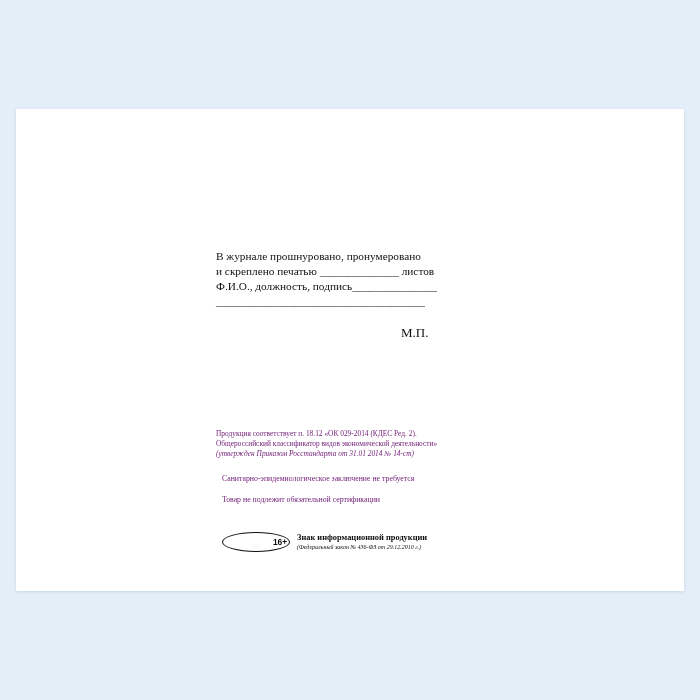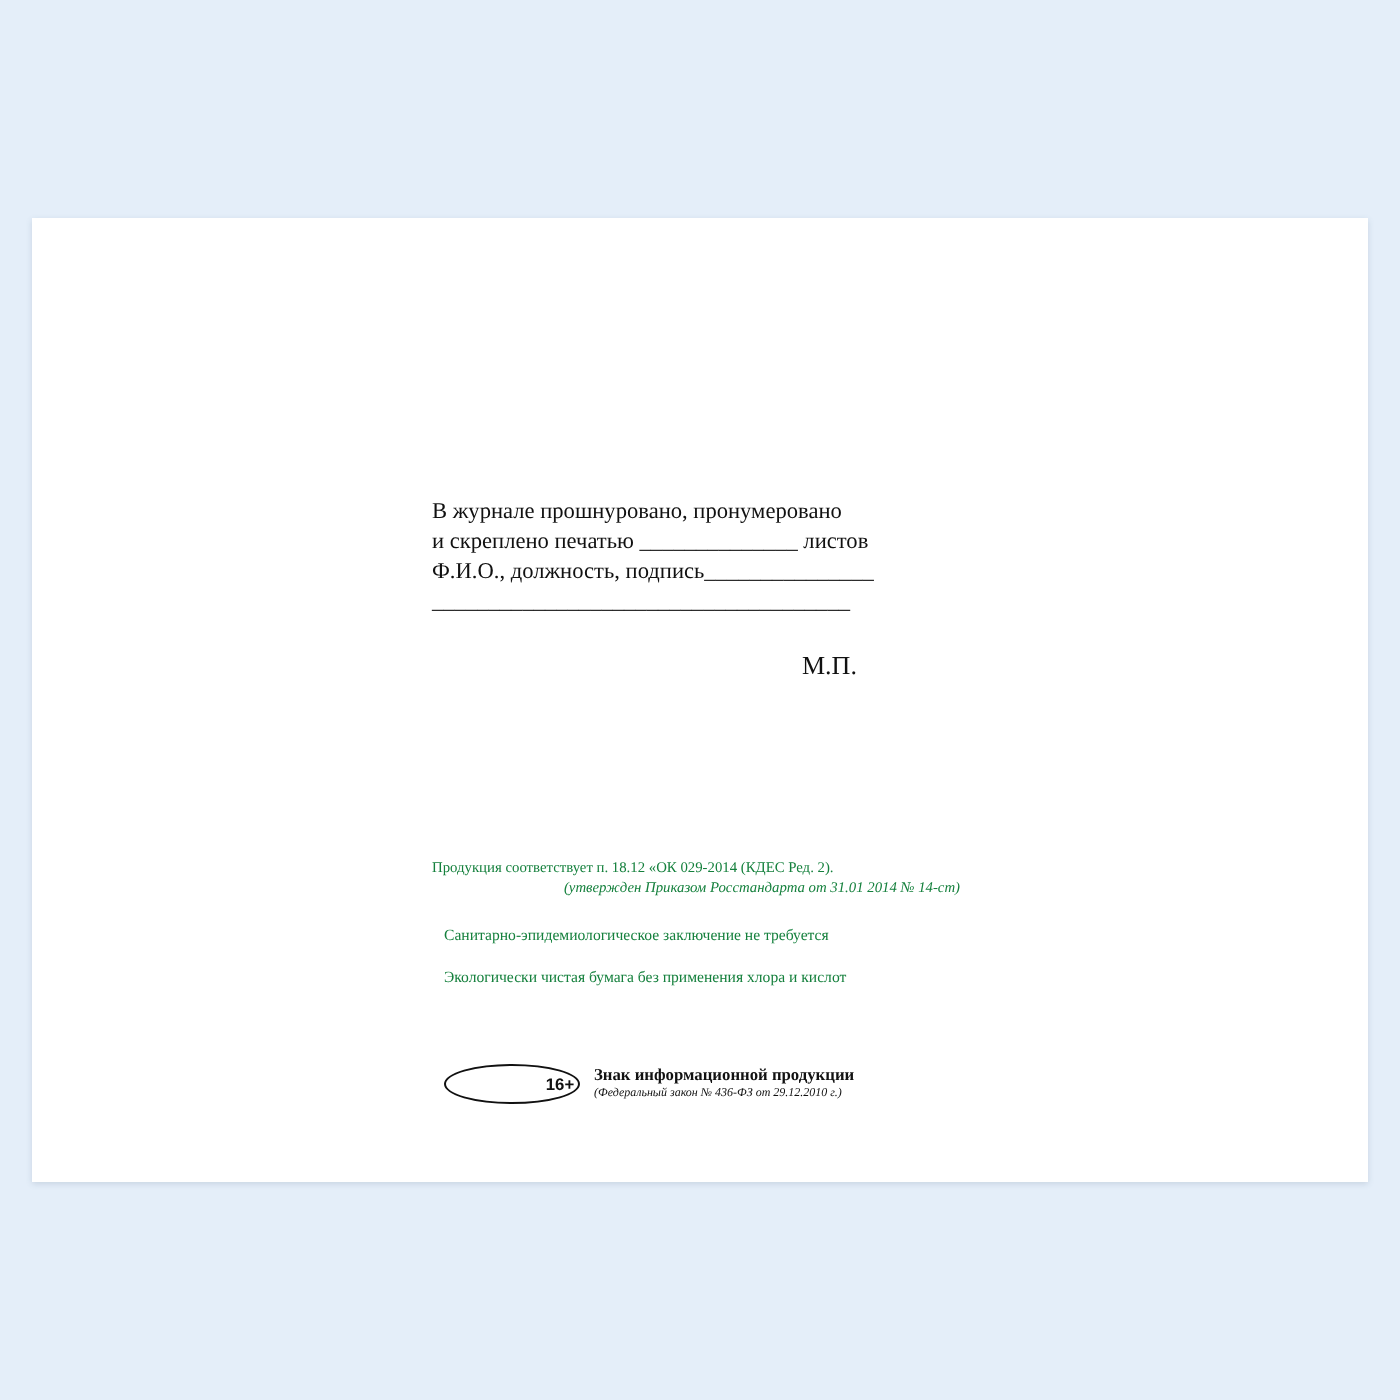--- a/index.html
+++ b/index.html
@@ -53,30 +53,29 @@
     top: 216px;
     font-size: 13px;
     color: #111;
   }
   
   .legal {
     position: absolute;
     left: 200px;
     top: 320px;
     width: 330px;
-    color: #15803d;
+    color: #701a75;
   }
   .legal .small {
     font-size: 7.4px;
     line-height: 1.38;
     white-space: pre;
   }
   .legal .small.i {
     font-style: italic;
-    text-align: center;
   }
   .legal .para {
     font-size: 7.8px;
     margin-top: 12px;
     padding-left: 6px;
   }
   .legal .para.first {
     margin-top: 14px;
   }
   
@@ -132,24 +131,25 @@
         <div class="line">В журнале прошнуровано, пронумеровано</div>
         <div class="line">и скреплено печатью ______________ листов</div>
         <div class="line">Ф.И.О., должность, подпись_______________</div>
         <div class="line">_____________________________________</div>
       </div>
 
       <div class="mp">М.П.</div>
 
       <div class="legal">
         <div class="small">Продукция соответствует п. 18.12 «ОК 029-2014 (КДЕС Ред. 2).</div>
+        <div class="small">Общероссийский классификатор видов экономической деятельности»</div>
         <div class="small i">(утвержден Приказом Росстандарта от 31.01 2014 № 14-ст)</div>
 
         <div class="para first">Санитарно-эпидемиологическое заключение не требуется</div>
-        <div class="para">Экологически чистая бумага без применения хлора и кислот</div>
+        <div class="para">Товар не подлежит обязательной сертификации</div>
       </div>
 
       <div class="agerow">
         <div class="age-badge">16+</div>
         <div class="age-texts">
           <div class="age-title">Знак информационной продукции</div>
           <div class="age-sub">(Федеральный закон № 436-ФЗ от 29.12.2010 г.)</div>
         </div>
       </div>
 

